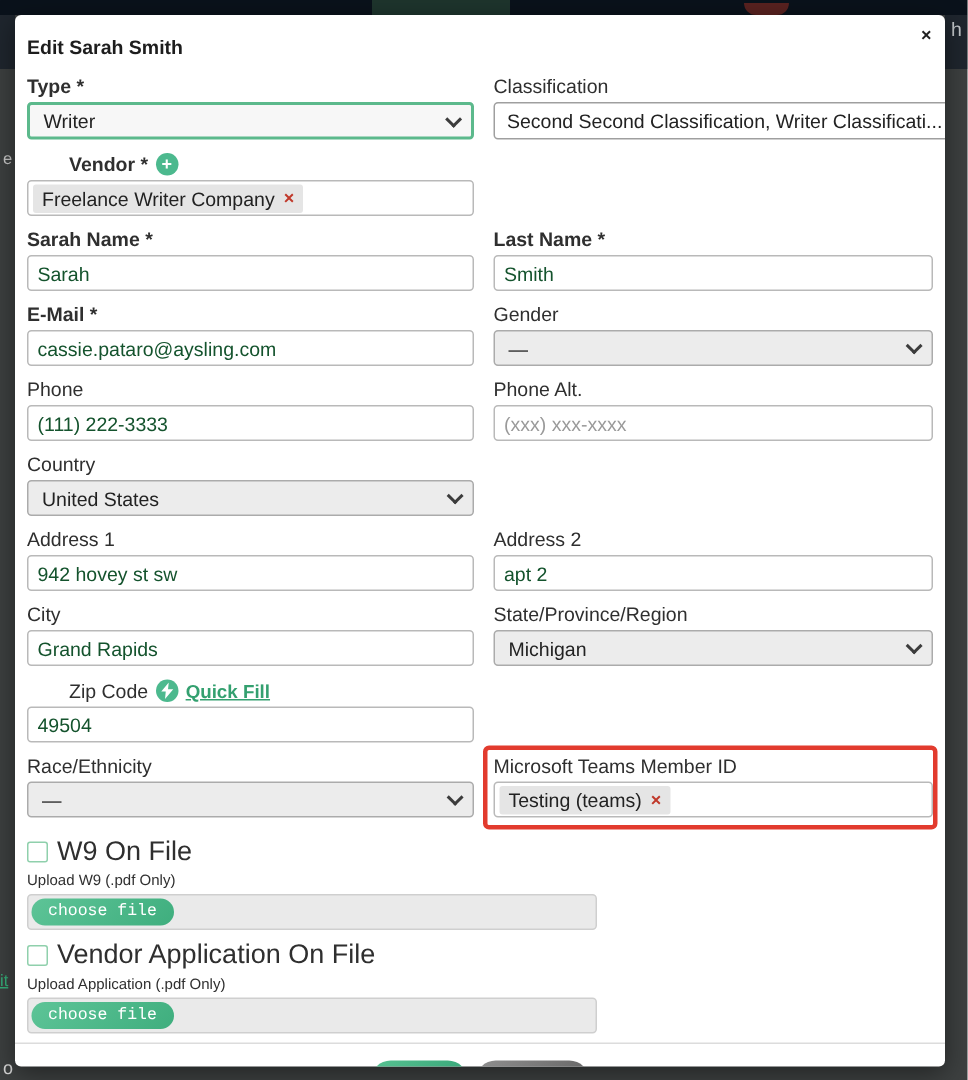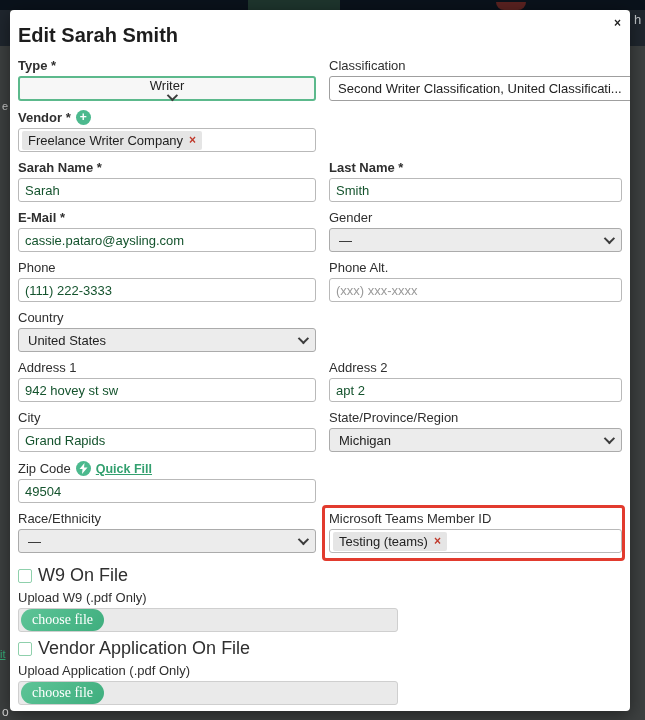--- a/index.html
+++ b/index.html
@@ -27,43 +27,43 @@
   .modal {
     position:absolute; left:10px; top:10px; width:620px; height:701px;
     background:#ffffff; border-radius:4px; box-shadow:0 4px 18px rgba(0,0,0,.45);
     padding:11px 8px 0 8px; overflow:hidden;
   }
   .modal-close {
     position:absolute; top:7px; right:9px; font-size:12px; font-weight:bold;
     color:#222; line-height:12px; cursor:pointer; background:none; border:none;
     font-family:"Liberation Sans", sans-serif;
   }
-  .modal-title { font-size:20px; font-weight:bold; color:#1d1d1d; margin:3px 0 12px 0; }
+  .modal-title { font-size:13px; font-weight:bold; color:#1d1d1d; margin:3px 0 12px 0; }
 
   .row { display:grid; grid-template-columns:298px 1fr; column-gap:13px; }
   .field { margin-bottom:9px; position:relative; }
   .label { display:block; font-size:13px; line-height:14px; margin-bottom:3px; color:#2f2f2f; white-space:nowrap; }
   .label.req { font-weight:bold; }
   .label-row { display:flex; align-items:center; gap:5px; margin-bottom:3px; }
-  .label-row .label { margin-bottom:0; }
+  .label-row .label { margin-bottom:0;margin-left:28px; }
 
   .control, .input, .selectbox, .tag-input, .classification {
     width:100%; height:24px; font-size:13px; border-radius:3px;
   }
   .input {
     border:1px solid #b9b9b9; background:#fff; padding:0 6px; color:#14532d;
     font-family:"Liberation Sans", sans-serif; display:block;
   }
   .input::placeholder { color:#9a9a9a; }
 
   .selectbox {
     border:1px solid #ababab; background:#ececec; display:flex; align-items:center;
     justify-content:space-between; padding:0 9px; color:#222; cursor:pointer;
   }
-  .selectbox.green { border:2px solid #5cb98c; background:#f7f7f7; height:25px;flex-direction:column; }
+  .selectbox.green { border:2px solid #5cb98c; background:#f7f7f7; height:25px; }
   .chev { width:8px; height:8px; border-right:2px solid #3c3c3c; border-bottom:2px solid #3c3c3c;
     transform:rotate(45deg) translateY(-2px); margin-left:8px; flex:none; }
 
   .classification { height:25px; border:1px solid #9f9f9f; background:#fff; display:flex; align-items:stretch; cursor:pointer; }
   .classification .cls-text { flex:1; padding:0 8px; display:flex; align-items:center;
     white-space:nowrap; overflow:hidden; color:#222; }
   .classification .caret-box { width:30px; border-left:1px solid #9f9f9f; display:flex;
     align-items:center; justify-content:center; font-size:9px; color:#111; flex:none; }
 
   .tag-input { border:1px solid #b9b9b9; background:#fff; display:flex; align-items:center; padding:0 3px; }
@@ -75,25 +75,25 @@
     display:inline-flex; align-items:center; justify-content:center; flex:none; }
   .icon-circle.plus { font-size:12px; font-weight:bold; line-height:15px; cursor:pointer; }
   .quick-fill-link { font-size:12.5px; font-weight:600; color:#33a06f; text-decoration:underline; cursor:pointer; }
 
   .annotation-red { position:absolute; top:-7px; left:-7px; right:-3px; bottom:-8px;
     border:3px solid #e23b2e; border-radius:4px; pointer-events:none; }
 
   .check-row { display:flex; align-items:center; gap:6px; margin:3px 0 4px 0; }
   .checkbox { width:14px; height:14px; border:1px solid #8fd0ac; border-radius:2px; background:#fff; flex:none; cursor:pointer; }
   .check-label { font-size:18px; color:#2f2f2f; }
-  .upload-label { font-size:13px; margin:2px 0 3px 0; display:block; }
+  .upload-label { font-size:10px; margin:2px 0 3px 0; display:block; }
   .filebar { width:380px; height:24px; background:#eaeaea; border:1px solid #cfcfcf; border-radius:3px;
     display:flex; align-items:center; padding-left:2px; margin-bottom:6px; cursor:pointer; }
-  .choose-pill { background:linear-gradient(135deg,#5dc497,#3fae7e); color:#fff; font-size:14px;
-    padding:3px 11px; border-radius:11px; border:none; font-family:Liberation Serif, serif; cursor:pointer; }
+  .choose-pill { background:linear-gradient(135deg,#5dc497,#3fae7e); color:#fff; font-size:11px;
+    padding:3px 11px; border-radius:11px; border:none; font-family:Liberation Mono, monospace; cursor:pointer; }
 
   .footer-divider { border:none; border-top:1px solid #dcdcdc; margin:5px -8px 0 -8px; }
   .footer { display:flex; justify-content:center; gap:5px; margin-top:11px; }
   .btn { height:27px; padding:0 17px; border:none; border-radius:14px; color:#fff; font-size:13.5px;
     font-family:"Liberation Sans", sans-serif; cursor:pointer; }
   .btn-save { background:linear-gradient(135deg,#58c292,#2f9f72); }
   .btn-cancel { background:linear-gradient(135deg,#909090,#5d5d5d); }
 
   .bolt-svg { display:block; }
 </style>
@@ -119,21 +119,21 @@
     <div class="field">
       <span class="label req">Type *</span>
       <div class="selectbox green">
         <span>Writer</span>
         <span class="chev"></span>
       </div>
     </div>
     <div class="field">
       <span class="label">Classification</span>
       <div class="classification">
-        <span class="cls-text">Second Writer Classification, United Classificati...</span>
+        <span class="cls-text">Second Second Classification, Writer Classificati...</span>
         <span class="caret-box">▼</span>
       </div>
     </div>
   </div>
 
   <div class="row">
     <div class="field">
       <div class="label-row">
         <span class="label req">Vendor *</span>
         <span class="icon-circle plus">+</span>

